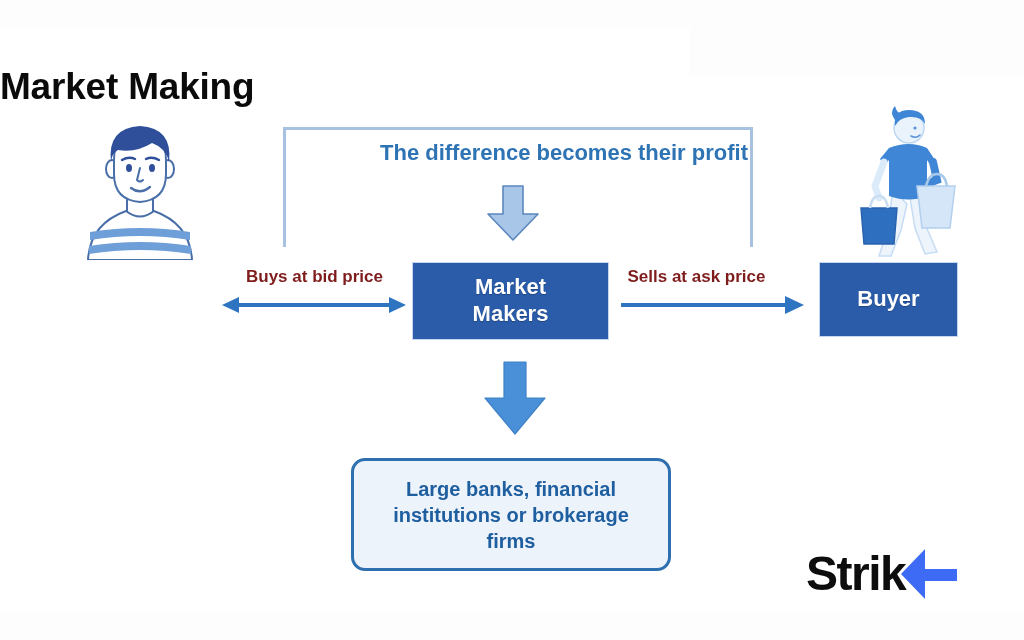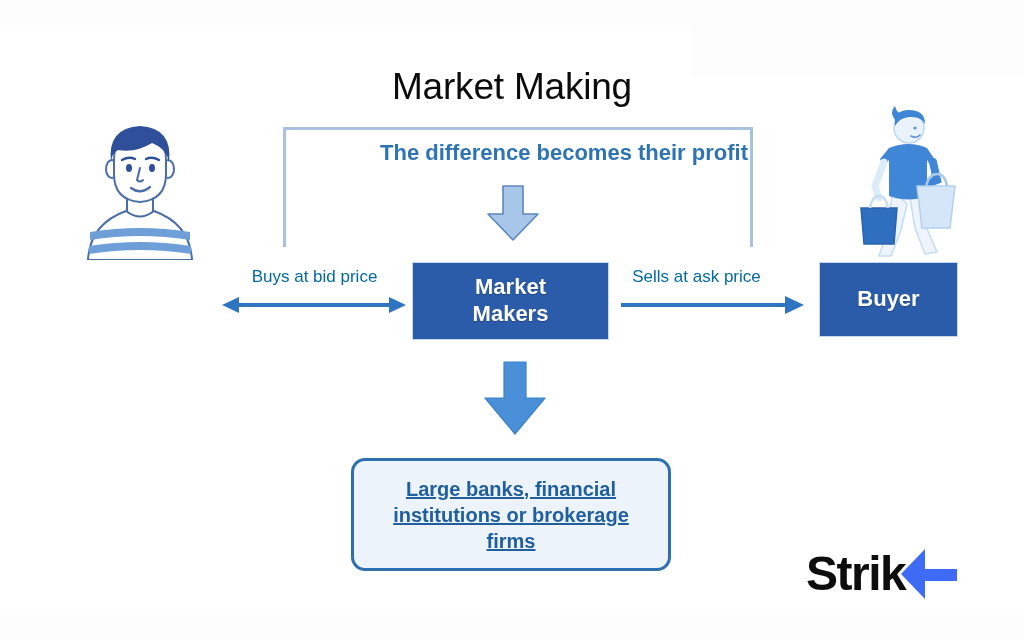--- a/index.html
+++ b/index.html
@@ -29,23 +29,23 @@
   .tint-a { left: 0;   top: 0;   width: 690px; height: 28px; }
   .tint-b { left: 690px; top: 0; width: 334px; height: 75px; }
   .tint-c { left: 0;   top: 612px; width: 1024px; height: 28px; }
 
   
   #title {
     position: absolute;
     left: 0;
     top: 66px;
     width: 1024px;
-    text-align: center;
+    text-align: left;
     font-size: 37px;
-    font-weight: normal;
+    font-weight: bold;
     color: #0b0b0b;
     letter-spacing: -0.2px;
   }
 
   
   .bracket-top {
     position: absolute;
     left: 283px;
     top: 127px;
     width: 470px;
@@ -106,22 +106,22 @@
     left: 412px; top: 262px;  width: 197px;  height: 78px;
   }
   #box-buyer {
     left: 819px; top: 262px;  width: 139px;  height: 75px;
   }
 
   
   .conn-label {
     position: absolute;
     font-size: 17px;
-    font-weight: normal;
-    color: #0369a1;
+    font-weight: bold;
+    color: #7f1d1d;
     text-align: center;
     white-space: nowrap;
   }
   #label-bid { left: 222px; top: 267px; width: 185px; }
   #label-ask { left: 604px; top: 267px; width: 185px; }
 
   .conn-arrow { position: absolute; }
   #arrow-bid { left: 221px; top: 294px; }
   #arrow-ask { left: 619px; top: 294px; }
 
@@ -137,21 +137,20 @@
     border-radius: 14px;
     display: flex;
     align-items: center;
     justify-content: center;
     text-align: center;
     padding: 0 22px;
     font-size: 20px;
     font-weight: bold;
     color: #1f5fa0;
     line-height: 1.30;
-    text-decoration: underline;
   }
 
   
   #illo-seller { position: absolute; left: 74px;  top: 112px; }
   #illo-buyer  { position: absolute; left: 851px; top: 104px; }
 
   
   #logo {
     position: absolute;
     left: 806px;

